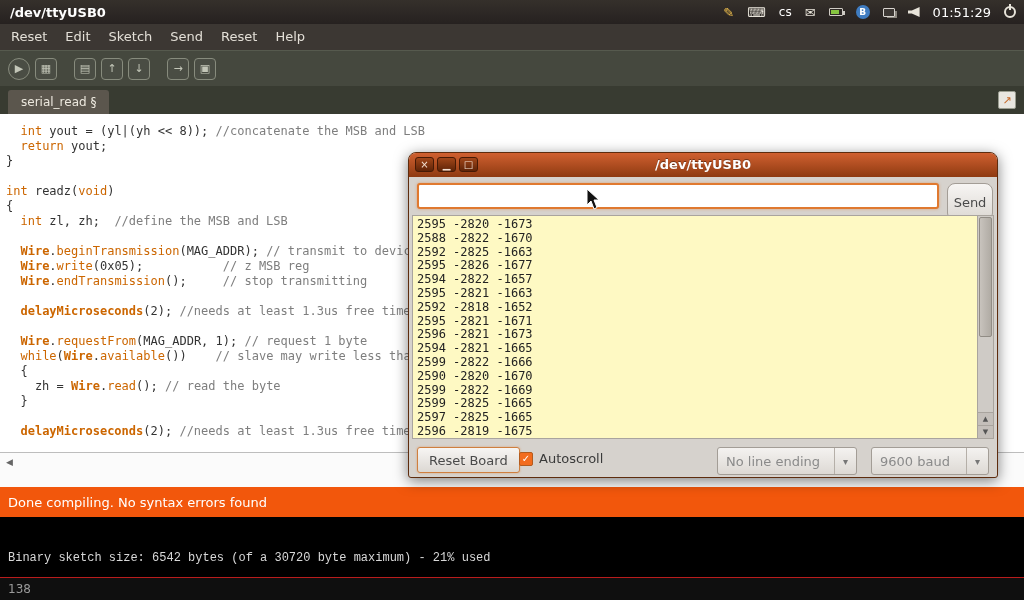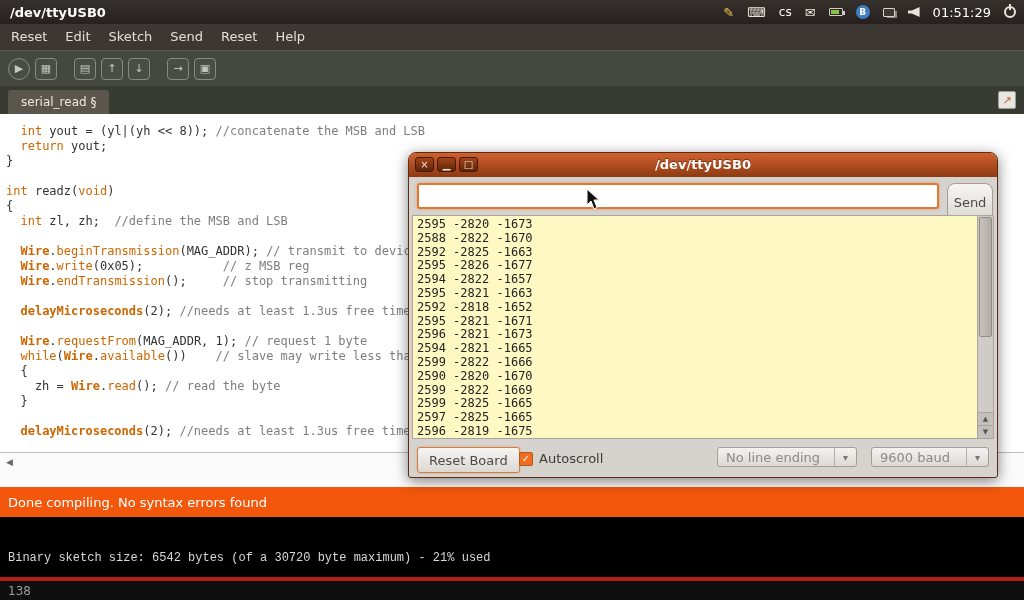--- a/index.html
+++ b/index.html
@@ -72,21 +72,21 @@
   #statusbar { position:absolute; left:0; top:487px; width:1024px; height:30px;
     background:#f2570c; color:#fff; font-size:13px; display:flex; align-items:center; padding-left:8px; }
 
   
   #console { position:absolute; left:0; top:517px; width:1024px; height:60px; background:#000; }
   #console .console-text { position:absolute; left:8px; top:34px; color:#d8d8d8;
     font-family:Liberation Mono, monospace; font-size:12px; }
 
   
   #footer { position:absolute; left:0; top:577px; width:1024px; height:23px; background:#0f0f0f;
-    border-top:4px solid #b91c1c; display:flex; align-items:center; justify-content:space-between; padding:0 8px; }
+    border-top:1px solid #b91c1c; display:flex; align-items:center; justify-content:space-between; padding:0 8px; }
   #footer .line-num { color:#9a9a9a; font-size:12px; }
   #footer .board-info { color:#6e6e6e; font-size:11px; }
 
   
   #serial-dialog { position:absolute; left:408px; top:152px; width:590px; height:326px;
     background:#d6d2cd; border:1px solid #5e2c0e; border-radius:8px 8px 3px 3px;
     box-shadow:0 3px 14px rgba(0,0,0,0.5); z-index:50; }
   #serial-titlebar { position:relative; height:24px; border-radius:7px 7px 0 0;
     background:linear-gradient(#d06030,#8e3a11); }
   #serial-title { position:absolute; left:0; right:0; top:0; text-align:center; line-height:24px;
@@ -119,21 +119,21 @@
 
   #reset-btn { position:absolute; left:8px; top:294px; height:26px; padding:8px 11px;
     border:1px solid #cf7f3f; border-radius:3px; background:linear-gradient(#f7f5f3,#dcd8d3);
     font-size:13px; color:#4a4a4a; display:flex; align-items:center; box-shadow:0 0 2px rgba(224,121,47,0.6); }
   #autoscroll-wrap { position:absolute; left:110px; top:298px; display:flex; align-items:center; gap:6px; }
   #autoscroll-box { width:14px; height:14px; border:1px solid #b35b1e; border-radius:2px;
     background:#f26c1e; color:#fff; font-size:10px; display:flex; align-items:center; justify-content:center; }
   #autoscroll-box .check { display:none; }
   #autoscroll-box.checked .check { display:block; }
   #autoscroll-label { font-size:13px; color:#3a3a3a; }
-  .combo { position:absolute; top:294px; height:20px; border:1px solid #a39d96; border-radius:3px;
+  .combo { position:absolute; top:294px; height:28px; border:1px solid #a39d96; border-radius:3px;
     background:linear-gradient(#f4f2f0,#ddd9d4); display:flex; align-items:center; }
   #combo-line-ending { left:308px; width:140px; }
   #combo-baud { left:462px; width:118px; }
   .combo-text { flex:1; padding-left:8px; font-size:13px; color:#8a8a8a; white-space:nowrap; overflow:hidden; }
   .combo-arrow { width:22px; align-self:stretch; border-left:1px solid #b5afa8;
     display:flex; align-items:center; justify-content:center; color:#777; font-size:10px; }
 
   
   #cursor { position:absolute; left:586px; top:188px; z-index:100; pointer-events:none; }
 </style>

